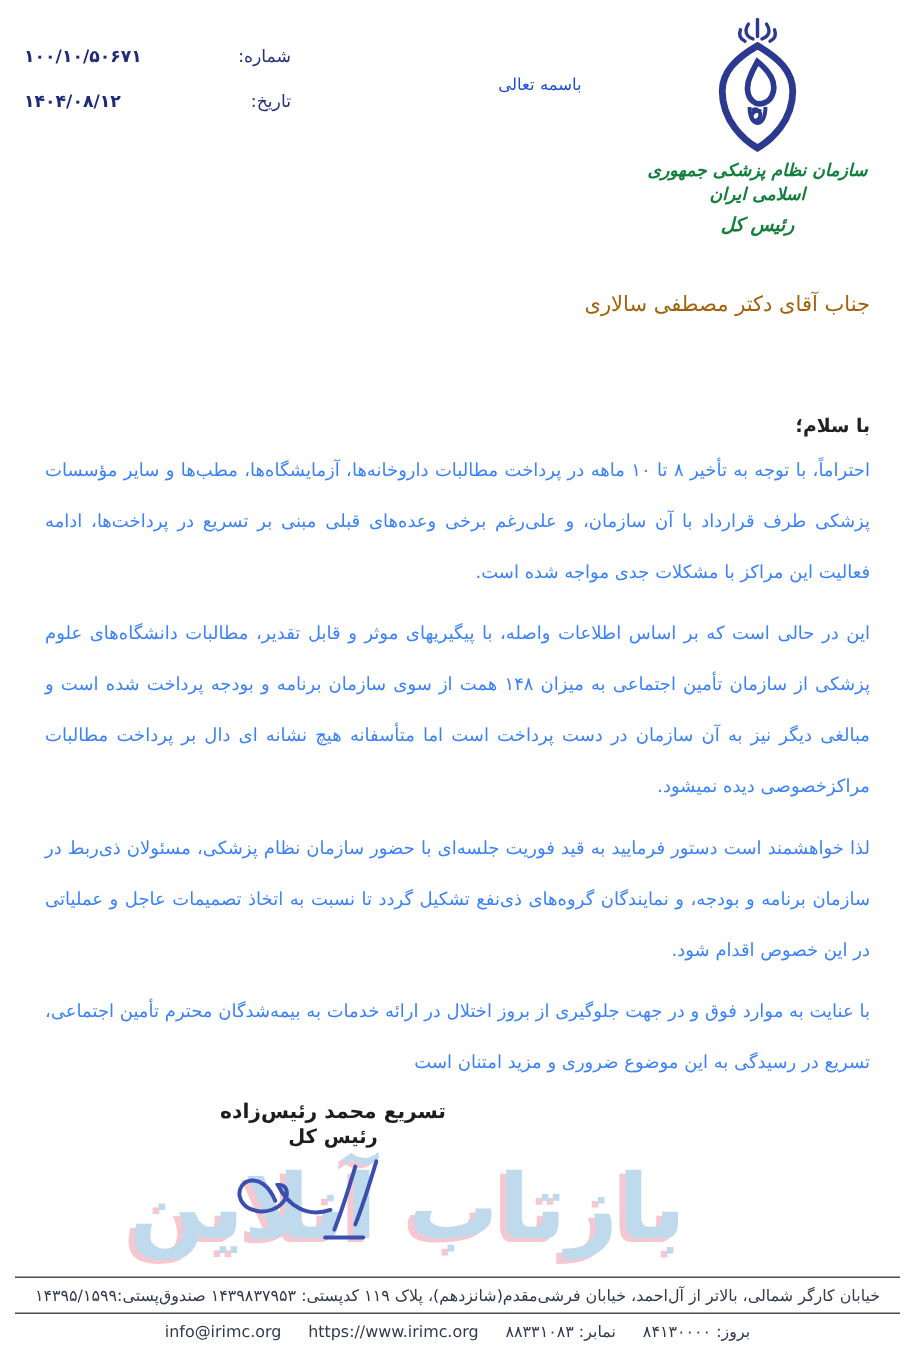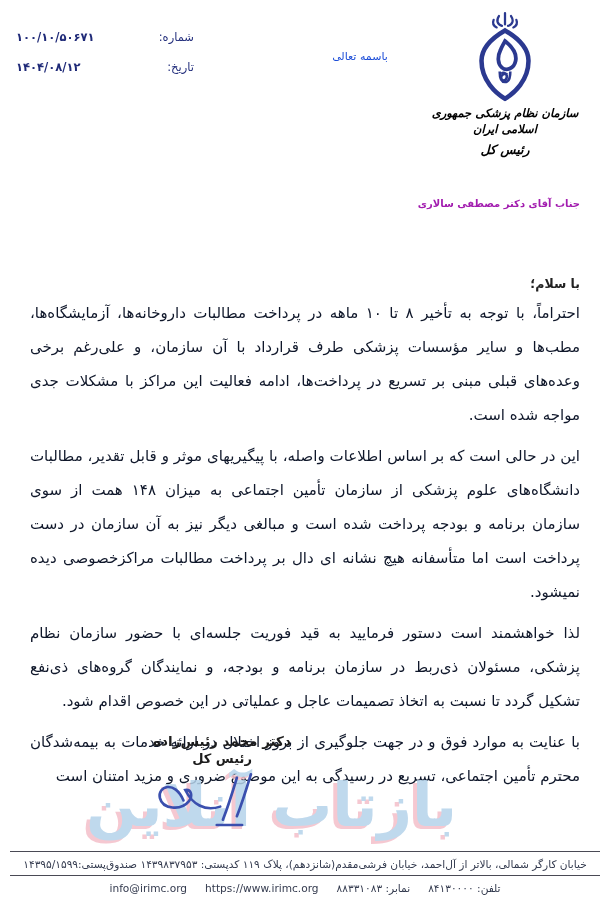--- a/index.html
+++ b/index.html
@@ -11,32 +11,32 @@
   }
 
   
   .letter-meta { position:absolute; top:30px; left:16px; width:178px; font-size:11.5px; color:#26317e; direction:rtl; }
   .letter-meta .meta-row { display:flex; justify-content:space-between; align-items:center; margin-bottom:16px; }
   .letter-meta .meta-label { color:#26317e; }
   .letter-meta .meta-value { font-weight:bold; color:#1f2a78; letter-spacing:.5px; }
 
   .bismillah { position:absolute; top:50px; left:110px; right:0; text-align:center; font-size:11px; color:#1d4ed8; }
 
-  .logo-block { position:absolute; top:10px; right:26px; width:158px; text-align:center; color:#000000; }
+  .logo-block { position:absolute; top:10px; right:26px; width:158px; text-align:center; color:#15803d; }
   .logo-block svg { display:block; margin:0 auto; }
   .org-name { font-size:11.5px; font-weight:bold; font-style:italic; line-height:1.35; margin-top:2px; }
   .org-role { font-size:12.5px; font-weight:bold; font-style:italic; margin-top:5px; }
 
   
-  .recipient { position:absolute; top:188px; right:30px; left:30px; font-weight:bold; font-size:10px; color:#a21caf; line-height:31px; }
+  .recipient { position:absolute; top:188px; right:30px; left:30px; font-weight:normal; font-size:14px; color:#a16207; line-height:31px; }
 
   .salutation { position:absolute; top:276px; right:30px; font-weight:bold; font-size:12.5px; color:#222; }
 
   
-  .body-text { position:absolute; top:296px; right:30px; left:30px; font-size:15px; line-height:34px; text-align:justify; color:#0f172a; }
+  .body-text { position:absolute; top:296px; right:30px; left:30px; font-size:12px; line-height:34px; text-align:justify; color:#3b82f6; }
   .body-text p { margin:0 0 7px 0; }
 
   
   .signature { position:absolute; top:733px; left:112px; width:220px; text-align:center; z-index:3; }
   .sig-name { font-weight:bold; font-size:13.5px; color:#1d1d1d; line-height:17px; }
   .sig-title { font-weight:bold; font-size:13px; color:#1d1d1d; line-height:17px; }
   .sig-scribble { margin-top:2px; }
 
   
   .watermark {
@@ -111,39 +111,39 @@
   <div class="body-text">
     <p>احتراماً، با توجه به تأخیر ۸ تا ۱۰ ماهه در پرداخت مطالبات داروخانه‌ها، آزمایشگاه‌ها، مطب‌ها و سایر مؤسسات پزشکی طرف قرارداد با آن سازمان، و علی‌رغم برخی وعده‌های قبلی مبنی بر تسریع در پرداخت‌ها، ادامه فعالیت این مراکز با مشکلات جدی مواجه شده است.</p>
     <p>این در حالی است که بر اساس اطلاعات واصله، با پیگیریهای موثر و قابل تقدیر، مطالبات دانشگاه‌های علوم پزشکی از سازمان تأمین اجتماعی به میزان ۱۴۸ همت از سوی سازمان برنامه و بودجه پرداخت شده است و مبالغی دیگر نیز به آن سازمان در دست پرداخت است اما متأسفانه هیچ نشانه ای دال بر پرداخت مطالبات مراکزخصوصی دیده نمیشود.</p>
     <p>لذا خواهشمند است دستور فرمایید به قید فوریت جلسه‌ای با حضور سازمان نظام پزشکی، مسئولان ذی‌ربط در سازمان برنامه و بودجه، و نمایندگان گروه‌های ذی‌نفع تشکیل گردد تا نسبت به اتخاذ تصمیمات عاجل و عملیاتی در این خصوص اقدام شود.</p>
     <p>با عنایت به موارد فوق و در جهت جلوگیری از بروز اختلال در ارائه خدمات به بیمه‌شدگان محترم تأمین اجتماعی، تسریع در رسیدگی به این موضوع ضروری و مزید امتنان است</p>
   </div>
 
   <div class="watermark">بازتاب آنلاین</div>
 
   <div class="signature">
-    <div class="sig-name">دکتر محمد رئیس‌زاده</div>
+    <div class="sig-name">تسریع محمد رئیس‌زاده</div>
     <div class="sig-title">رئیس کل</div>
     <div class="sig-scribble">
       <svg viewBox="0 0 160 80" width="150" height="70" aria-hidden="true">
         <g fill="none" stroke="#3a4fae" stroke-width="3" stroke-linecap="round">
           <path d="M36 36 C26 12 6 20 9 33 C12 46 33 48 42 37 C47 31 45 23 38 24 C46 40 60 49 78 43"></path>
           <path d="M97 10 C91 30 85 48 81 58"></path>
           <path d="M113 6 C107 26 101 44 97 54"></path>
           <path d="M74 64 L103 64"></path>
         </g>
       </svg>
     </div>
   </div>
 
   <div class="footer">
     <div class="footer-address">خیابان کارگر شمالی، بالاتر از آل‌احمد، خیابان فرشی‌مقدم(شانزدهم)، پلاک ۱۱۹ کدپستی: ۱۴۳۹۸۳۷۹۵۳ صندوق‌پستی:۱۴۳۹۵/۱۵۹۹</div>
     <div class="footer-contacts">
       <span>
-        <span>تلفن:</span>
+        <span>بروز:</span>
         <span>۸۴۱۳۰۰۰۰</span>
       </span>
       <span>
         <span>نمابر:</span>
         <span>۸۸۳۳۱۰۸۳</span>
       </span>
       <span class="ltr">https://www.irimc.org</span>
       <span class="ltr">info@irimc.org</span>
     </div>
   </div>

